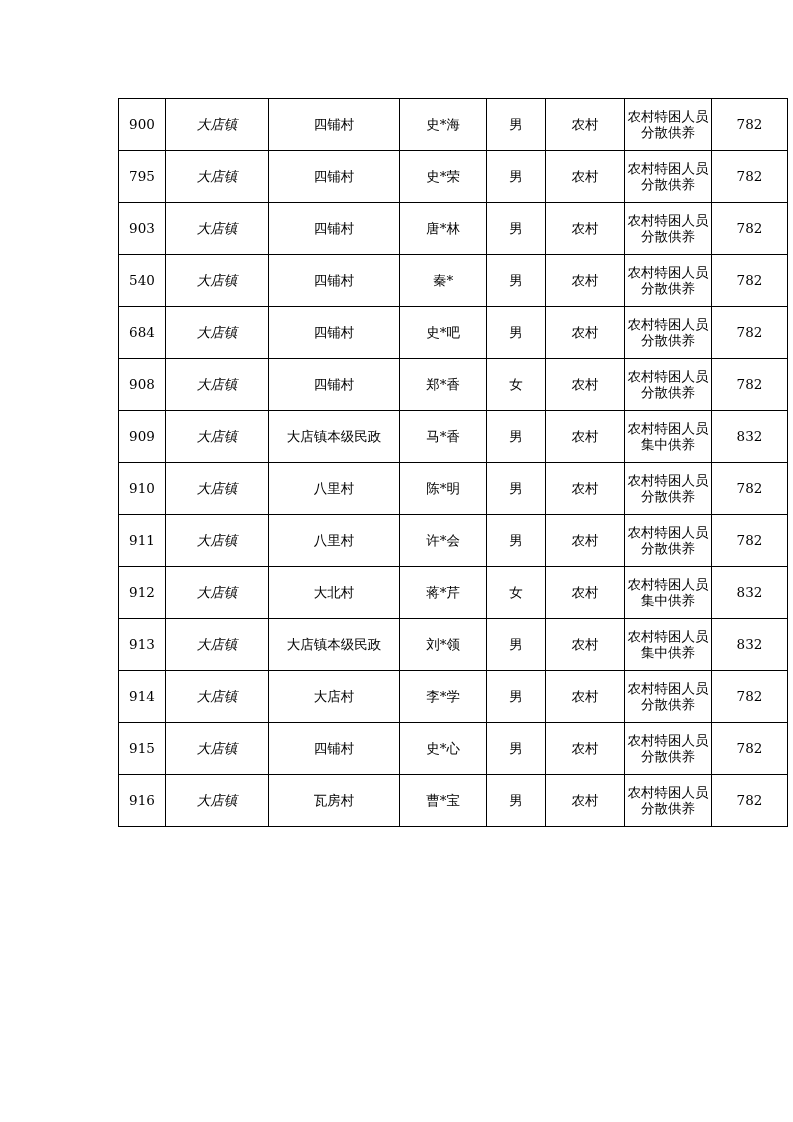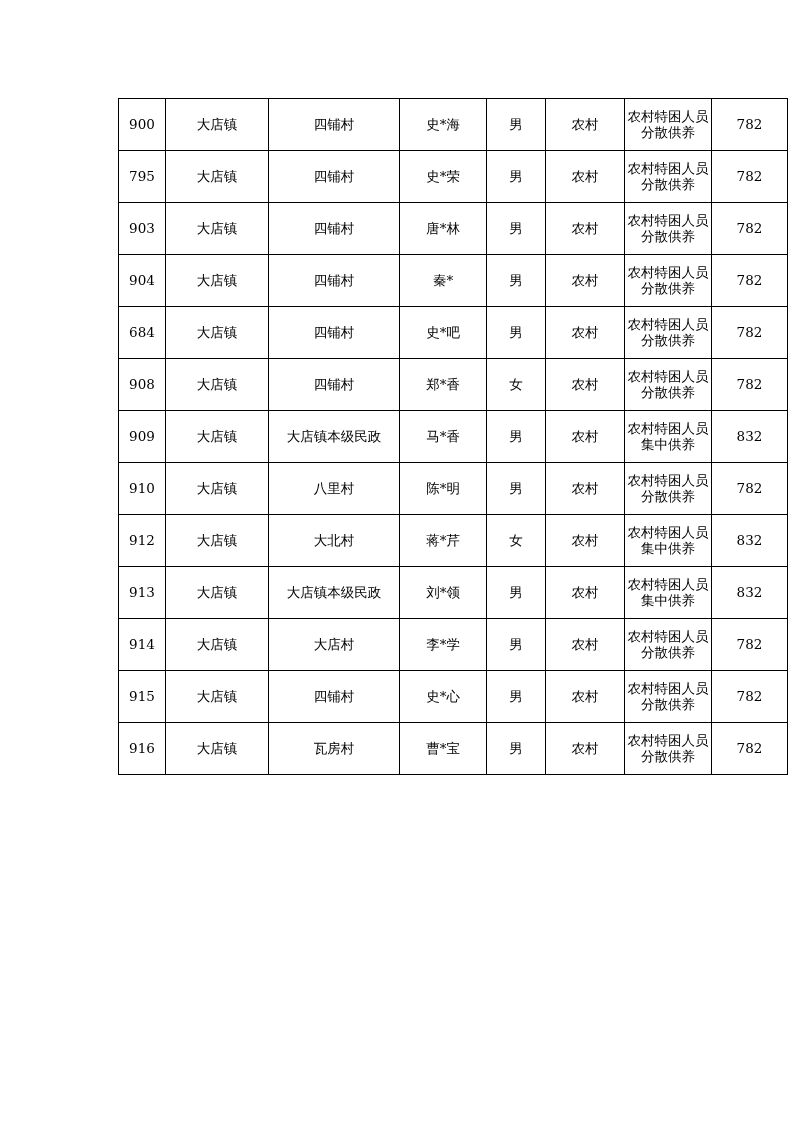--- a/index.html
+++ b/index.html
@@ -28,21 +28,21 @@
   table.data-table td {
     border: 1px solid #000000;
     text-align: center;
     vertical-align: middle;
     font-size: 13.5px;
     line-height: 1.18;
     padding: 2px 1px;
     font-family: "DejaVu Serif", "Liberation Serif", serif;
   }
   td.c-index { width: 44px; }
-  td.c-town  { width: 100px; }
+  td.c-town  { width: 100px; font-style: italic; }
   td.c-village { width: 128px; }
   td.c-name  { width: 84px; }
   td.c-gender { width: 56px; }
   td.c-type  { width: 76px; }
   td.c-category { width: 84px; font-size: 12.5px; line-height: 1.12; }
   td.c-amount { width: 73px; }
   .row-tall { height: 52px; }
 </style>
 </head>
 <body>
@@ -74,21 +74,21 @@
           <td class="c-index">903</td>
           <td class="c-town">大店镇</td>
           <td class="c-village">四铺村</td>
           <td class="c-name">唐*林</td>
           <td class="c-gender">男</td>
           <td class="c-type">农村</td>
           <td class="c-category">农村特困人员分散供养</td>
           <td class="c-amount">782</td>
         </tr>
         <tr class="row-tall">
-          <td class="c-index">904</td>
+          <td class="c-index">540</td>
           <td class="c-town">大店镇</td>
           <td class="c-village">四铺村</td>
           <td class="c-name">秦*</td>
           <td class="c-gender">男</td>
           <td class="c-type">农村</td>
           <td class="c-category">农村特困人员分散供养</td>
           <td class="c-amount">782</td>
         </tr>
         <tr class="row-tall">
           <td class="c-index">684</td>
@@ -118,20 +118,30 @@
           <td class="c-gender">男</td>
           <td class="c-type">农村</td>
           <td class="c-category">农村特困人员集中供养</td>
           <td class="c-amount">832</td>
         </tr>
         <tr class="row-tall">
           <td class="c-index">910</td>
           <td class="c-town">大店镇</td>
           <td class="c-village">八里村</td>
           <td class="c-name">陈*明</td>
+          <td class="c-gender">男</td>
+          <td class="c-type">农村</td>
+          <td class="c-category">农村特困人员分散供养</td>
+          <td class="c-amount">782</td>
+        </tr>
+        <tr class="row-tall">
+          <td class="c-index">911</td>
+          <td class="c-town">大店镇</td>
+          <td class="c-village">八里村</td>
+          <td class="c-name">许*会</td>
           <td class="c-gender">男</td>
           <td class="c-type">农村</td>
           <td class="c-category">农村特困人员分散供养</td>
           <td class="c-amount">782</td>
         </tr>
         <tr class="row-tall">
           <td class="c-index">912</td>
           <td class="c-town">大店镇</td>
           <td class="c-village">大北村</td>
           <td class="c-name">蒋*芹</td>

